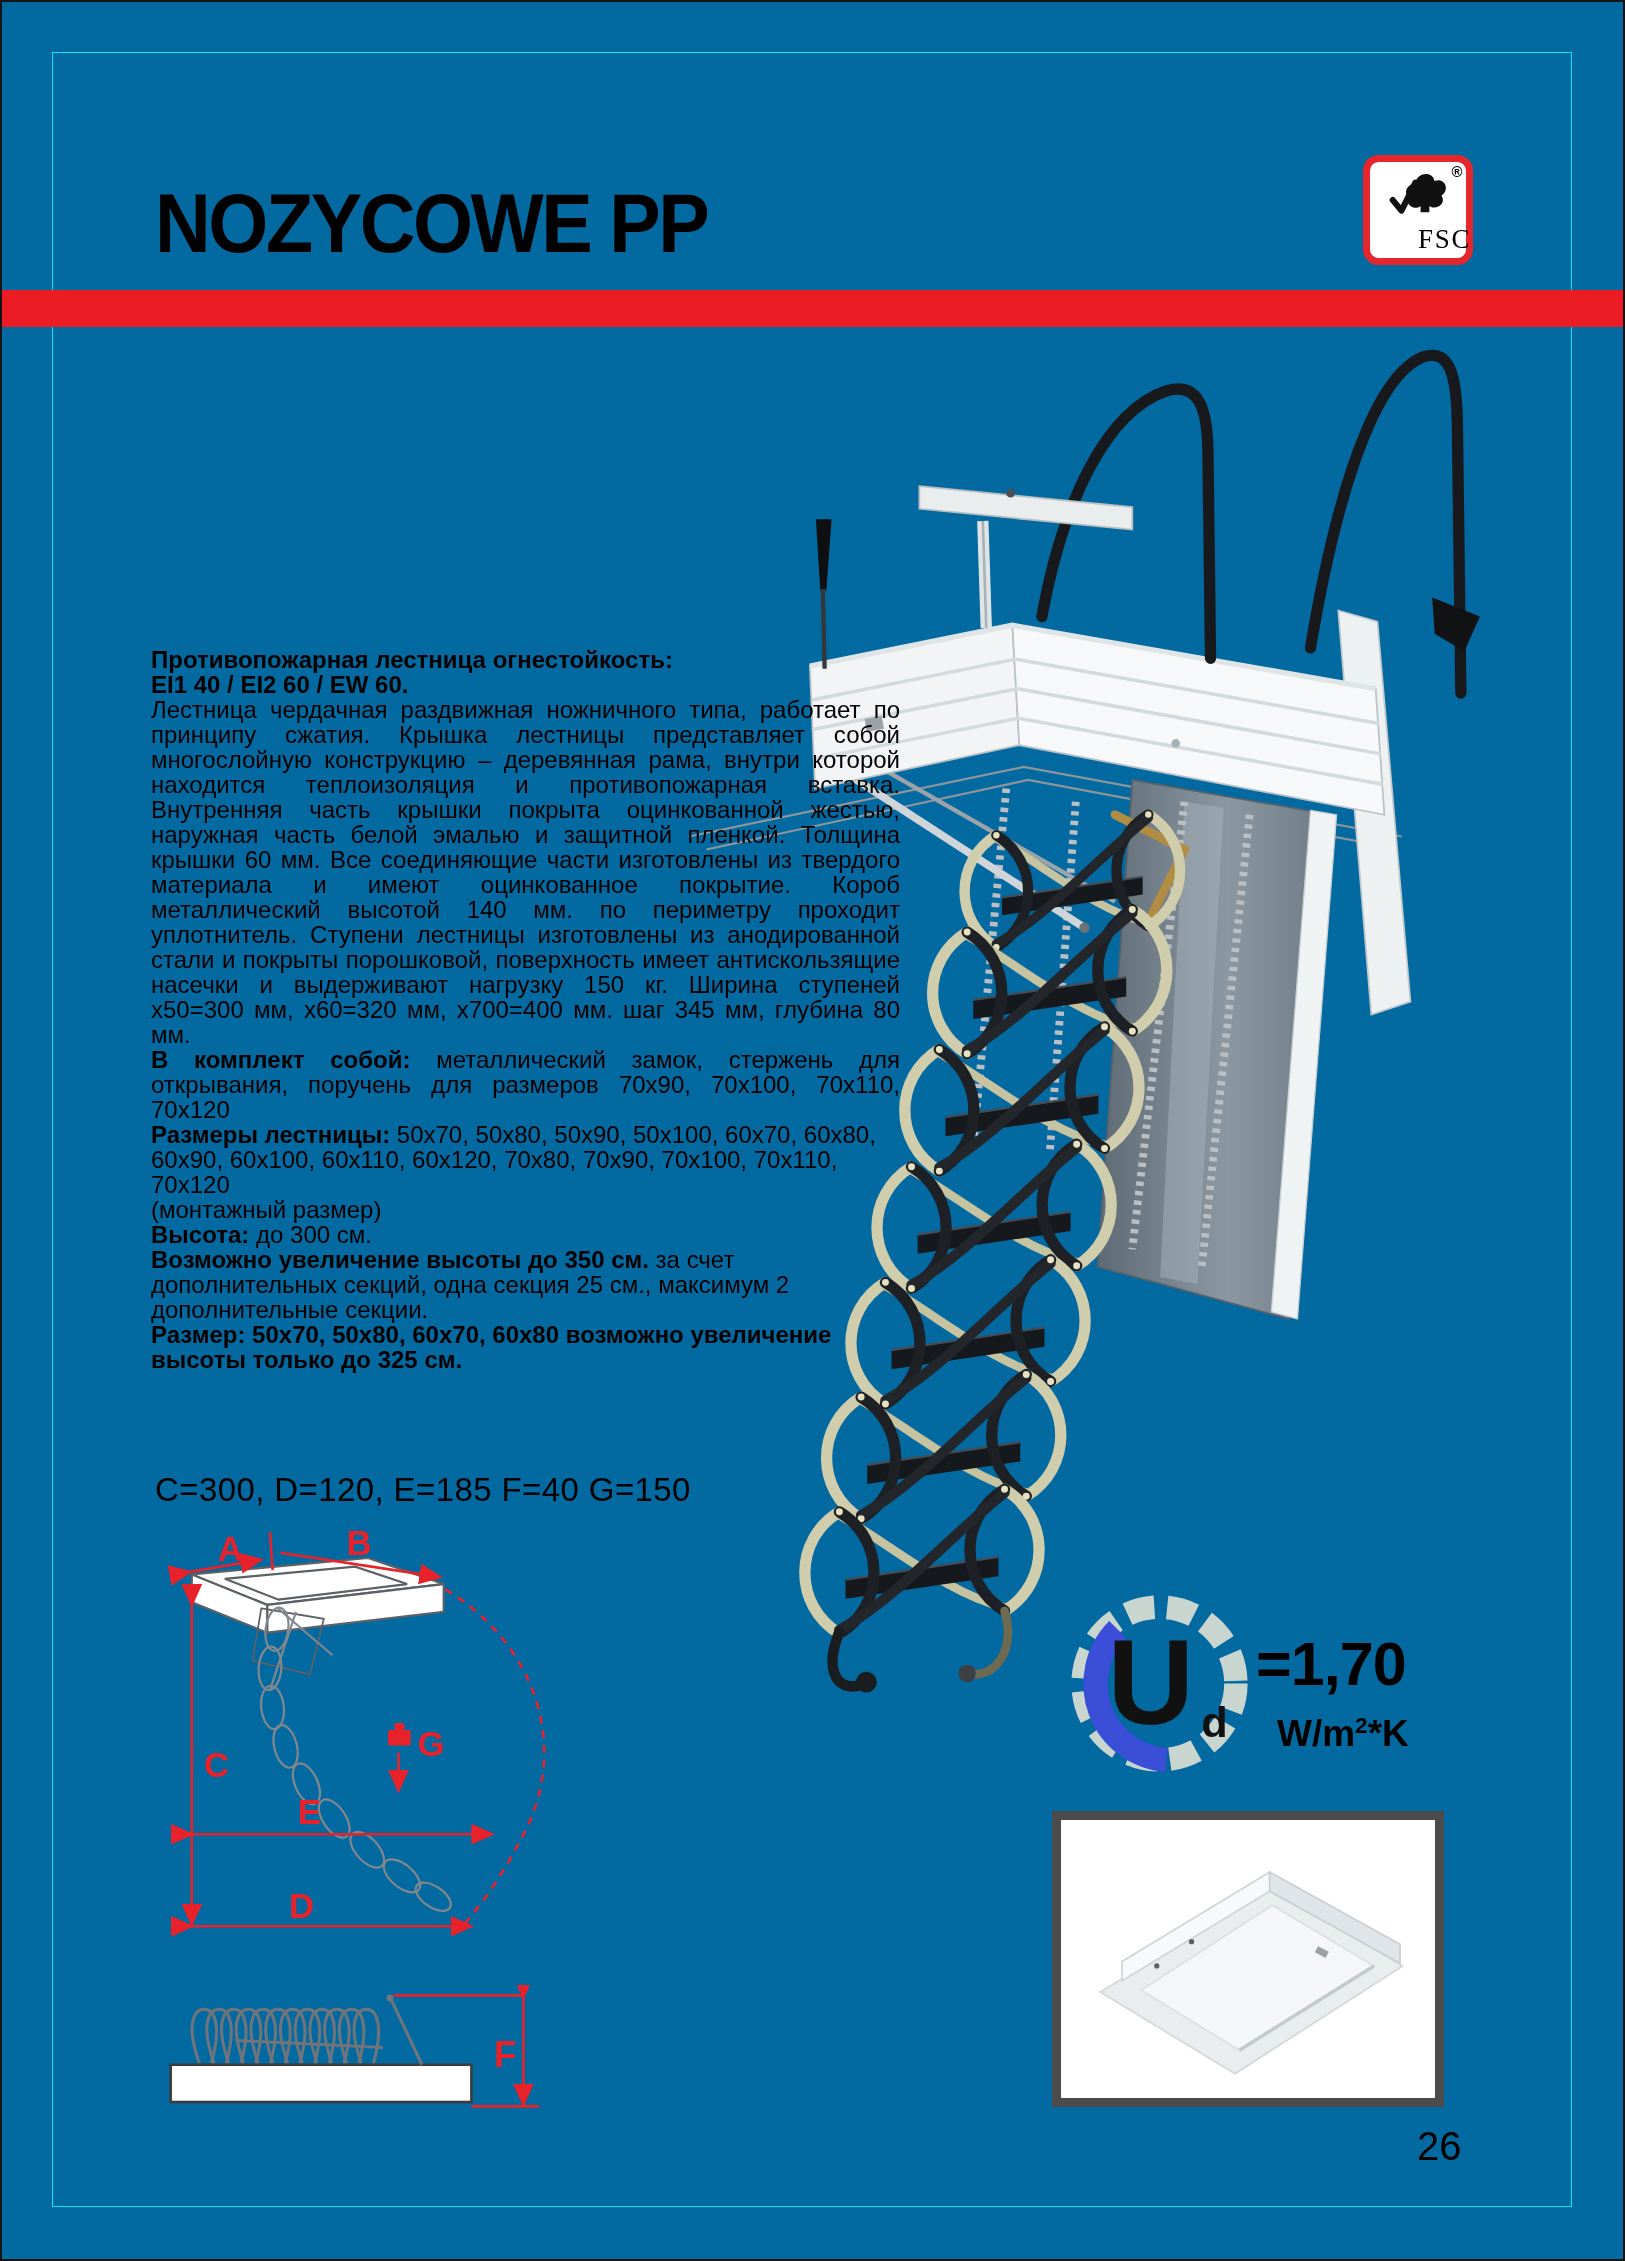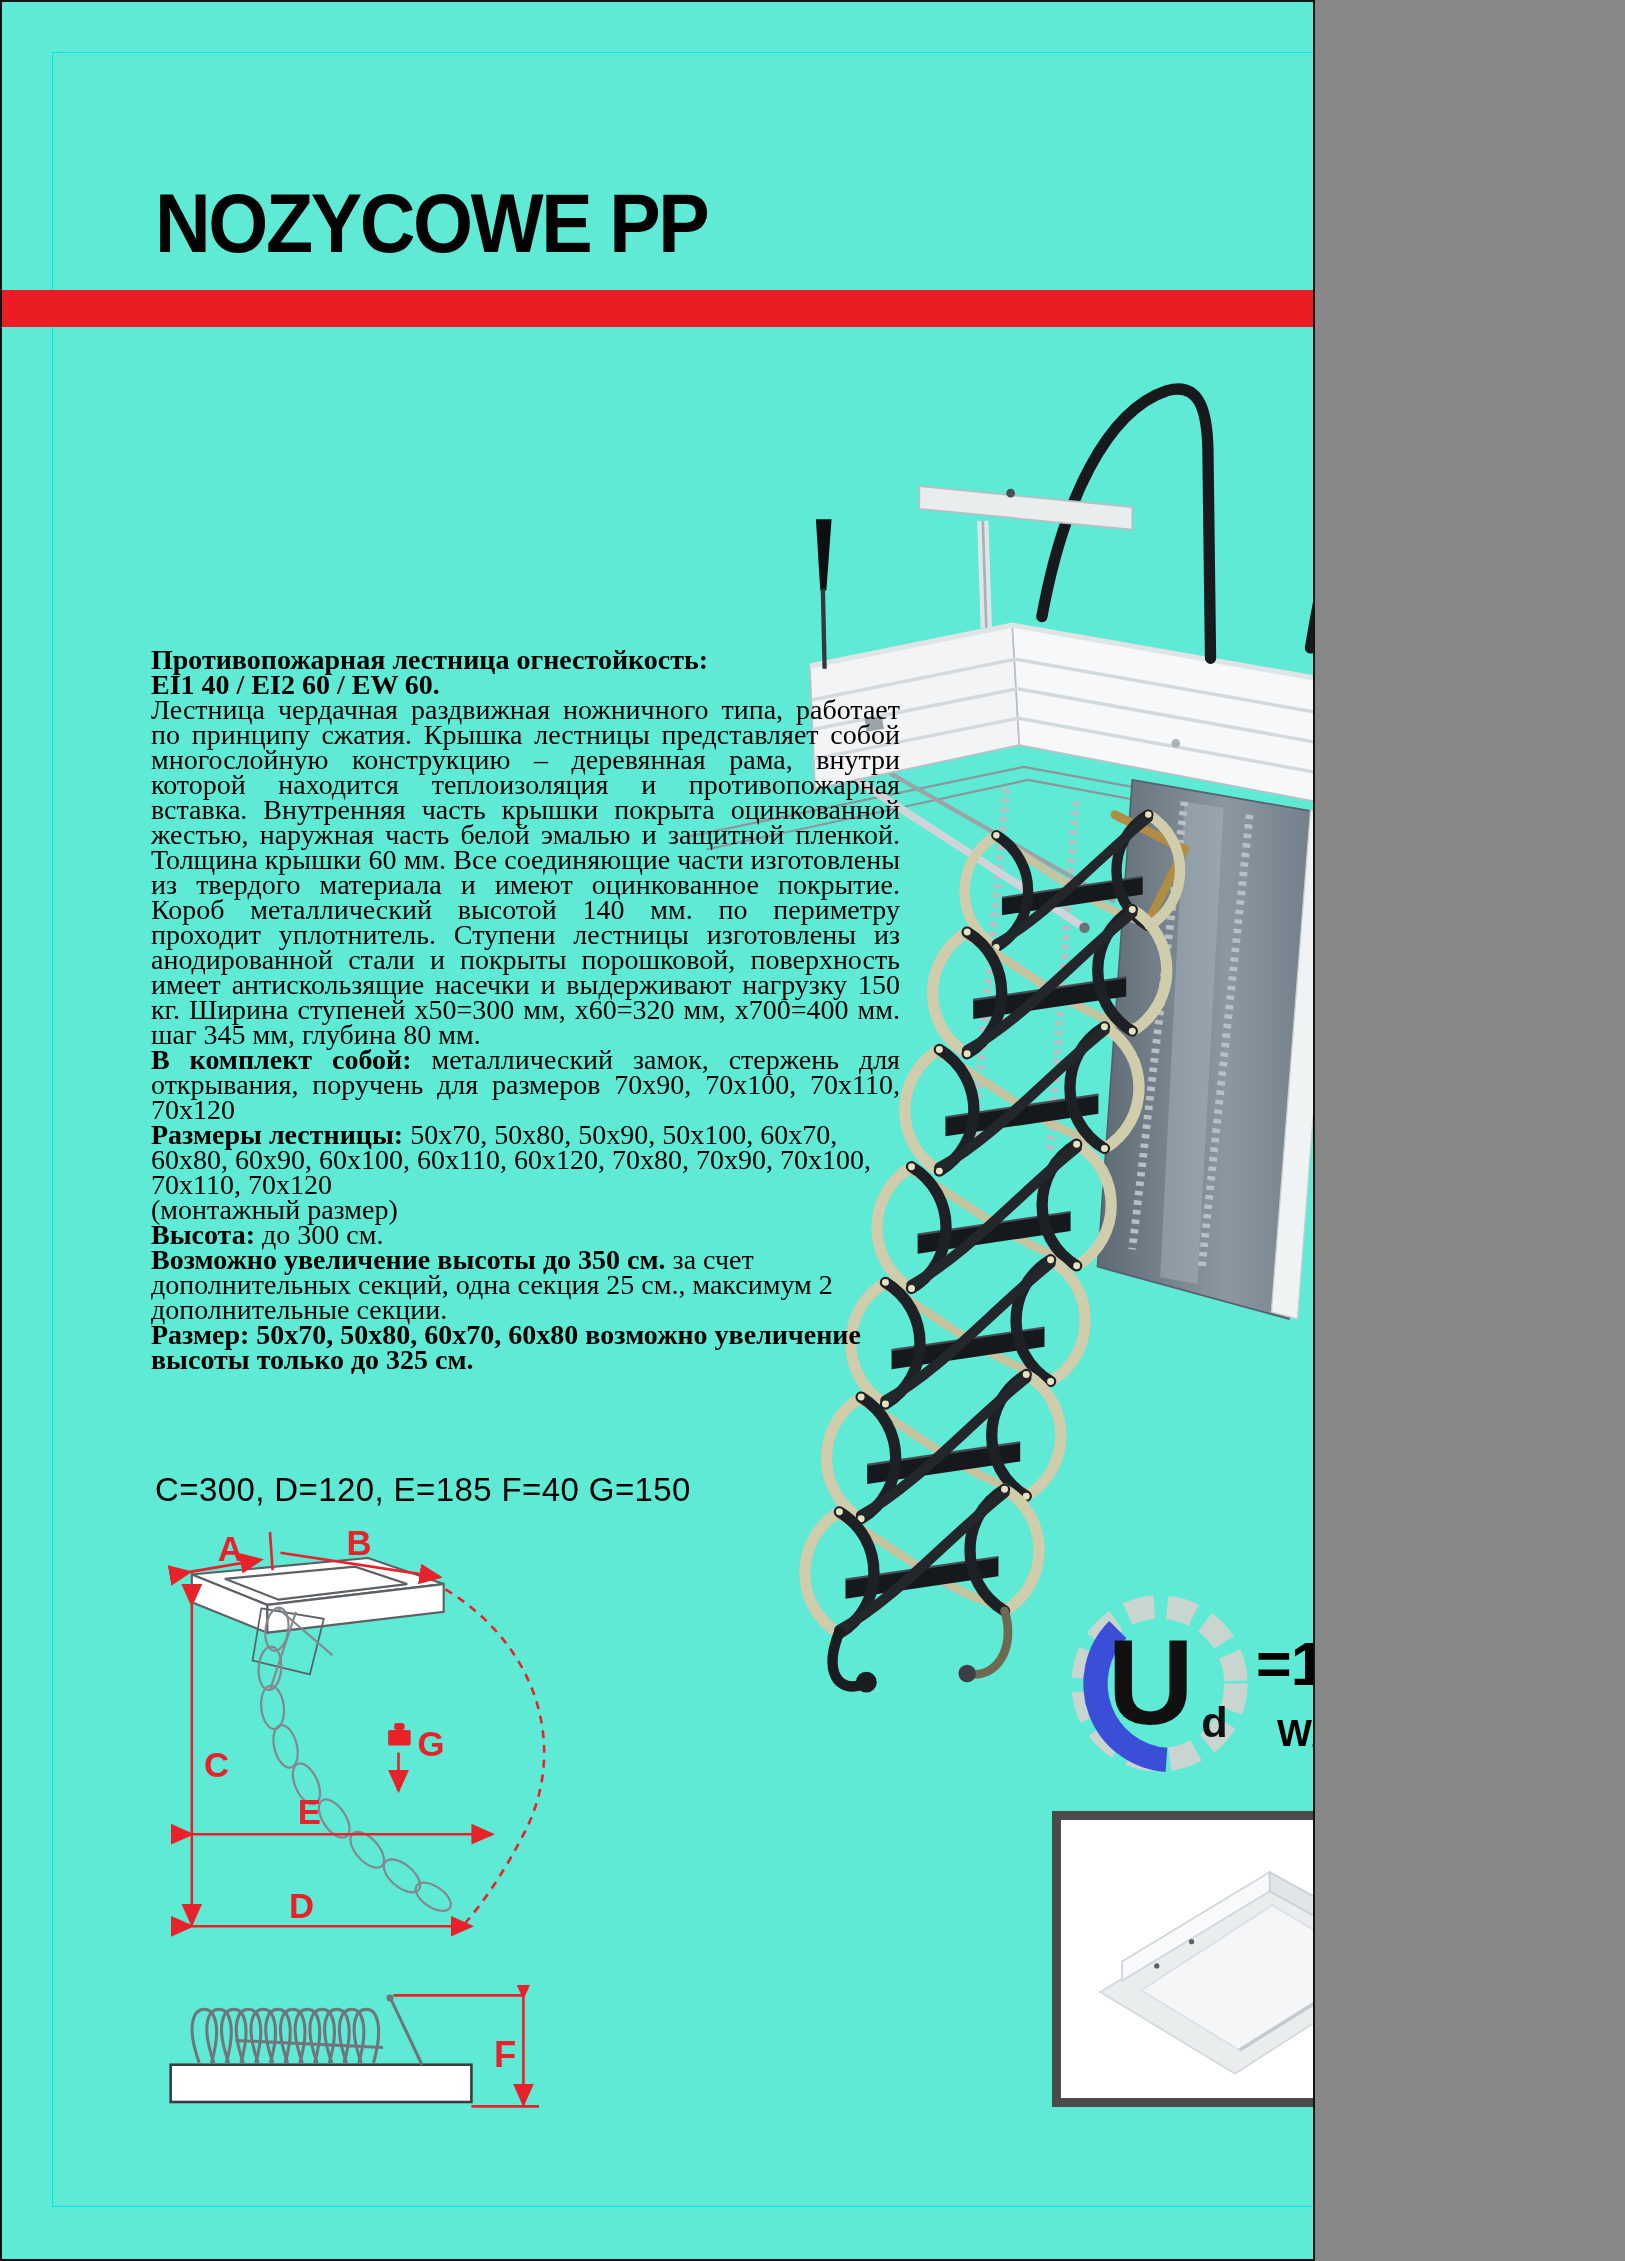--- a/index.html
+++ b/index.html
@@ -1,29 +1,29 @@
 <!DOCTYPE html>
 <html style="font-size:14px"><head>
 <meta charset="utf-8">
 <style>
   html,body{margin:0;padding:0;background:#888;}
-  .page{position:relative;width:1315px;height:2261px;background:#5eead4;
+  .page{position:relative;width:1625px;height:2261px;background:#0369a1;
         font-family:"Liberation Sans",sans-serif;color:#000;overflow:hidden;
         border:2.6px solid #141414;box-sizing:border-box;}
   .cyan-frame{position:absolute;left:50px;top:50px;width:1518px;height:2153px;
         border:1.7px solid #00e7e7;pointer-events:none;}
   .red-bar{position:absolute;left:0;top:288px;width:100%;height:37px;background:#ec1c24;}
   .title{position:absolute;left:153px;top:174px;font-size:83px;font-weight:bold;
         letter-spacing:-2.6px;transform:scaleX(.93);transform-origin:left top;white-space:nowrap;}
   .fsc{position:absolute;left:1361px;top:153px;width:96px;height:96px;background:#fff;
         border:7px solid #e5262c;border-radius:15.6px;text-align:center;}
   .fsc .reg{position:absolute;right:3.5px;top:1.7px;font-size:14.8px;font-weight:bold;}
   .fsc .fsc-label{position:absolute;left:0;right:0;bottom:3.5px;font-family:"Liberation Serif",serif;
         font-size:27px;letter-spacing:1.7px;padding-left:48px;}
-  .text-col{position:absolute;left:149px;top:645px;width:749px;font-size:28px;line-height:25px;font-family:Liberation Serif, serif;}
+  .text-col{position:absolute;left:149px;top:645px;width:749px;font-size:24px;line-height:25px;}
   .text-col p{margin:0;}
   .j{text-align:justify;}
   .b{font-weight:bold;}
   .mt30{margin-top:26px;}
   .mt28{margin-top:24px;}
   .dims-line{position:absolute;left:153px;top:1469px;font-size:33px;letter-spacing:0.4px;white-space:nowrap;}
   .u-badge{position:absolute;left:1058px;top:1582px;width:387px;height:209px;}
   .u-ring{position:absolute;left:4.3px;top:4.3px;}
   .u-value{position:absolute;left:196px;top:45px;font-size:61px;font-weight:bold;letter-spacing:-0.9px;}
   .u-unit{position:absolute;left:217px;top:129px;font-size:37px;font-weight:bold;}

